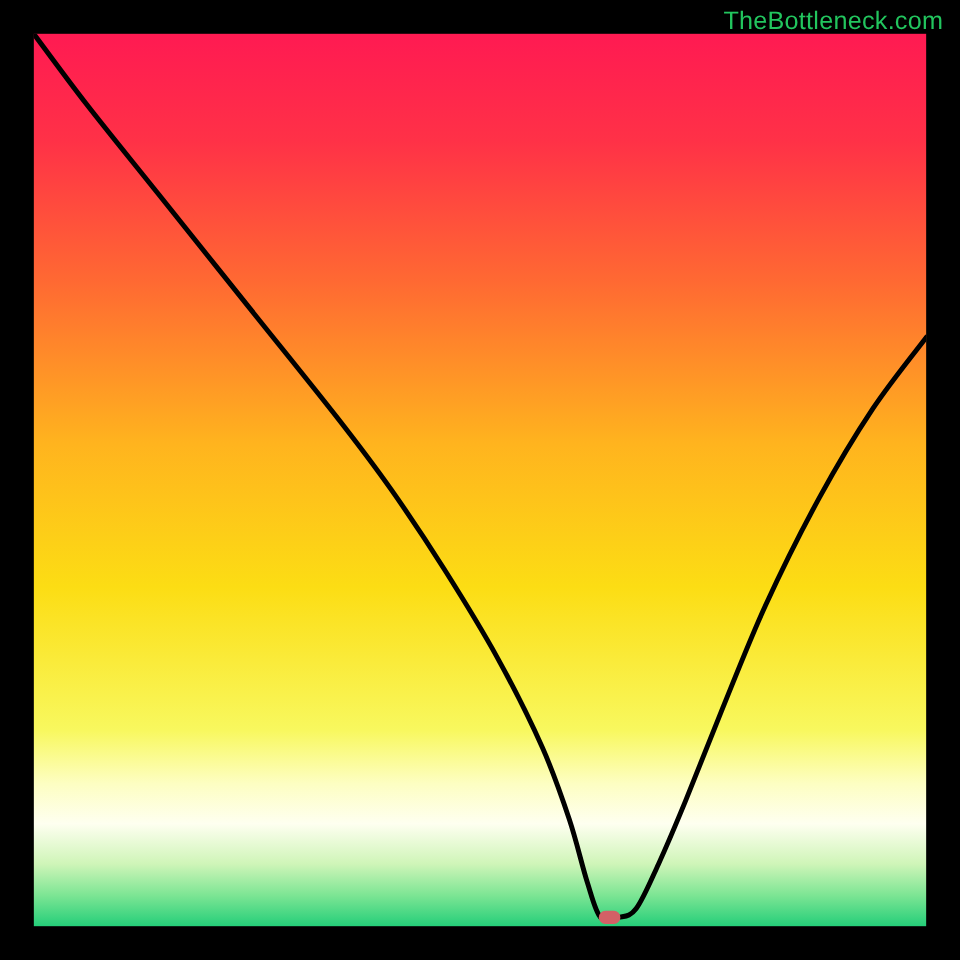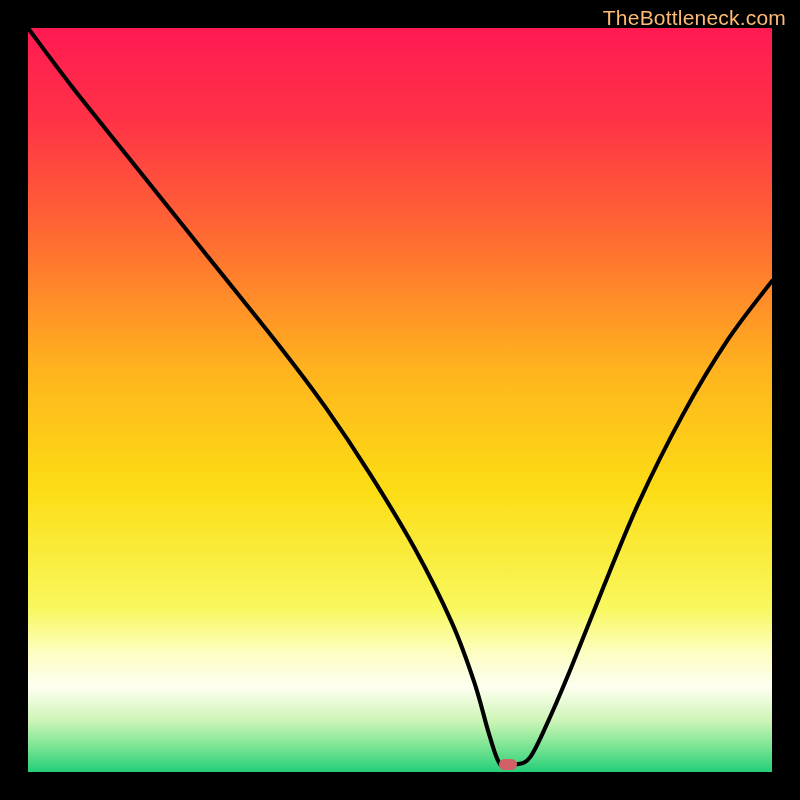--- a/index.html
+++ b/index.html
@@ -29,21 +29,21 @@
   svg.gradient-svg, svg.curve-svg {
     position: absolute;
     left: 0; top: 0;
     width: 100%;
     height: 100%;
   }
   .attribution {
     position: absolute;
     top: 6px;
     right: 14px;
-    color: #fdba74;
+    color: #22c55e;
     font-size: 21px;
     font-weight: 500;
     letter-spacing: 0.2px;
   }
   .dip-marker {
     
     position: absolute;
     background: #d36066;
     border-radius: 9px;
   }

